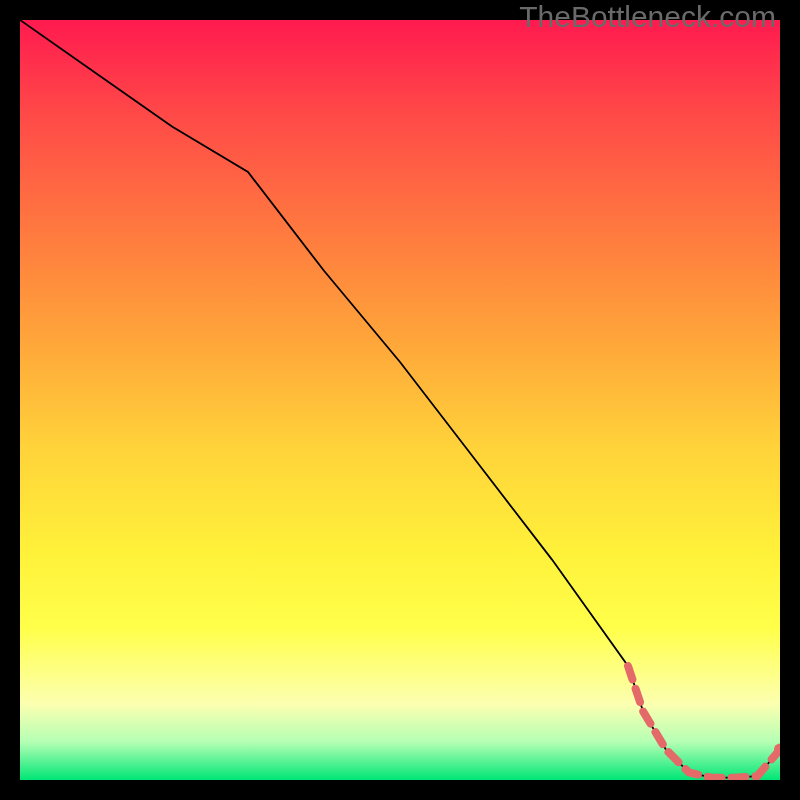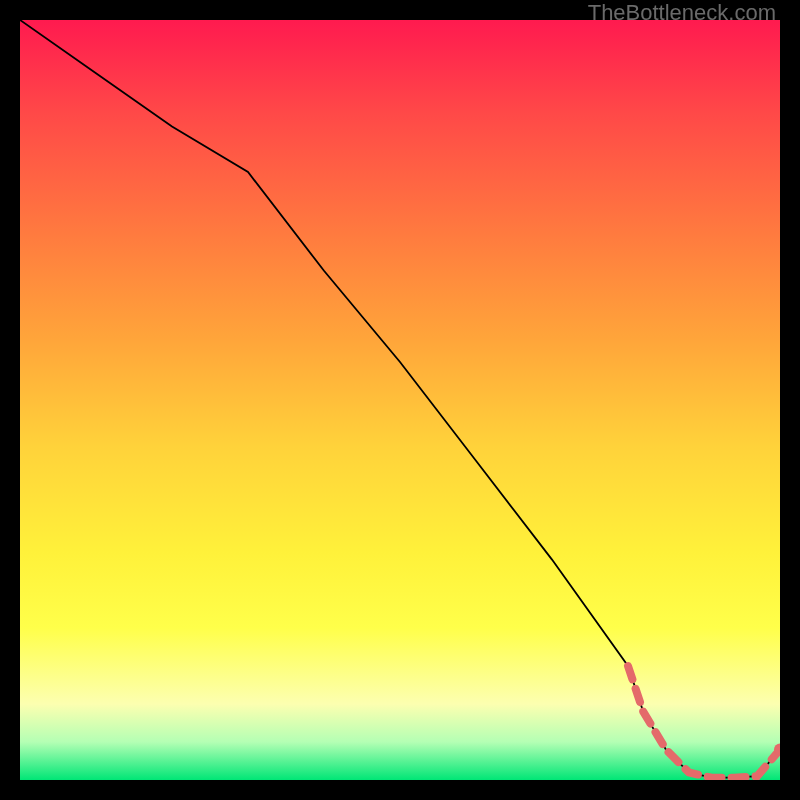--- a/index.html
+++ b/index.html
@@ -27,21 +27,21 @@
       #ffff4a 80%,
       #fcffb0 90%,
       #b4ffb4 95%,
       #00e676 100%);
   }
   .watermark {
     position: absolute;
     top: 0px;
     right: 24px;
     color: #6a6a6a;
-    font-size: 22px;
+    font-size: 30px;
     font-weight: 500;
     white-space: nowrap;
   }
   svg.plot {
     position: absolute;
     left: 0;
     top: 0;
     width: 760px;
     height: 760px;
   }

